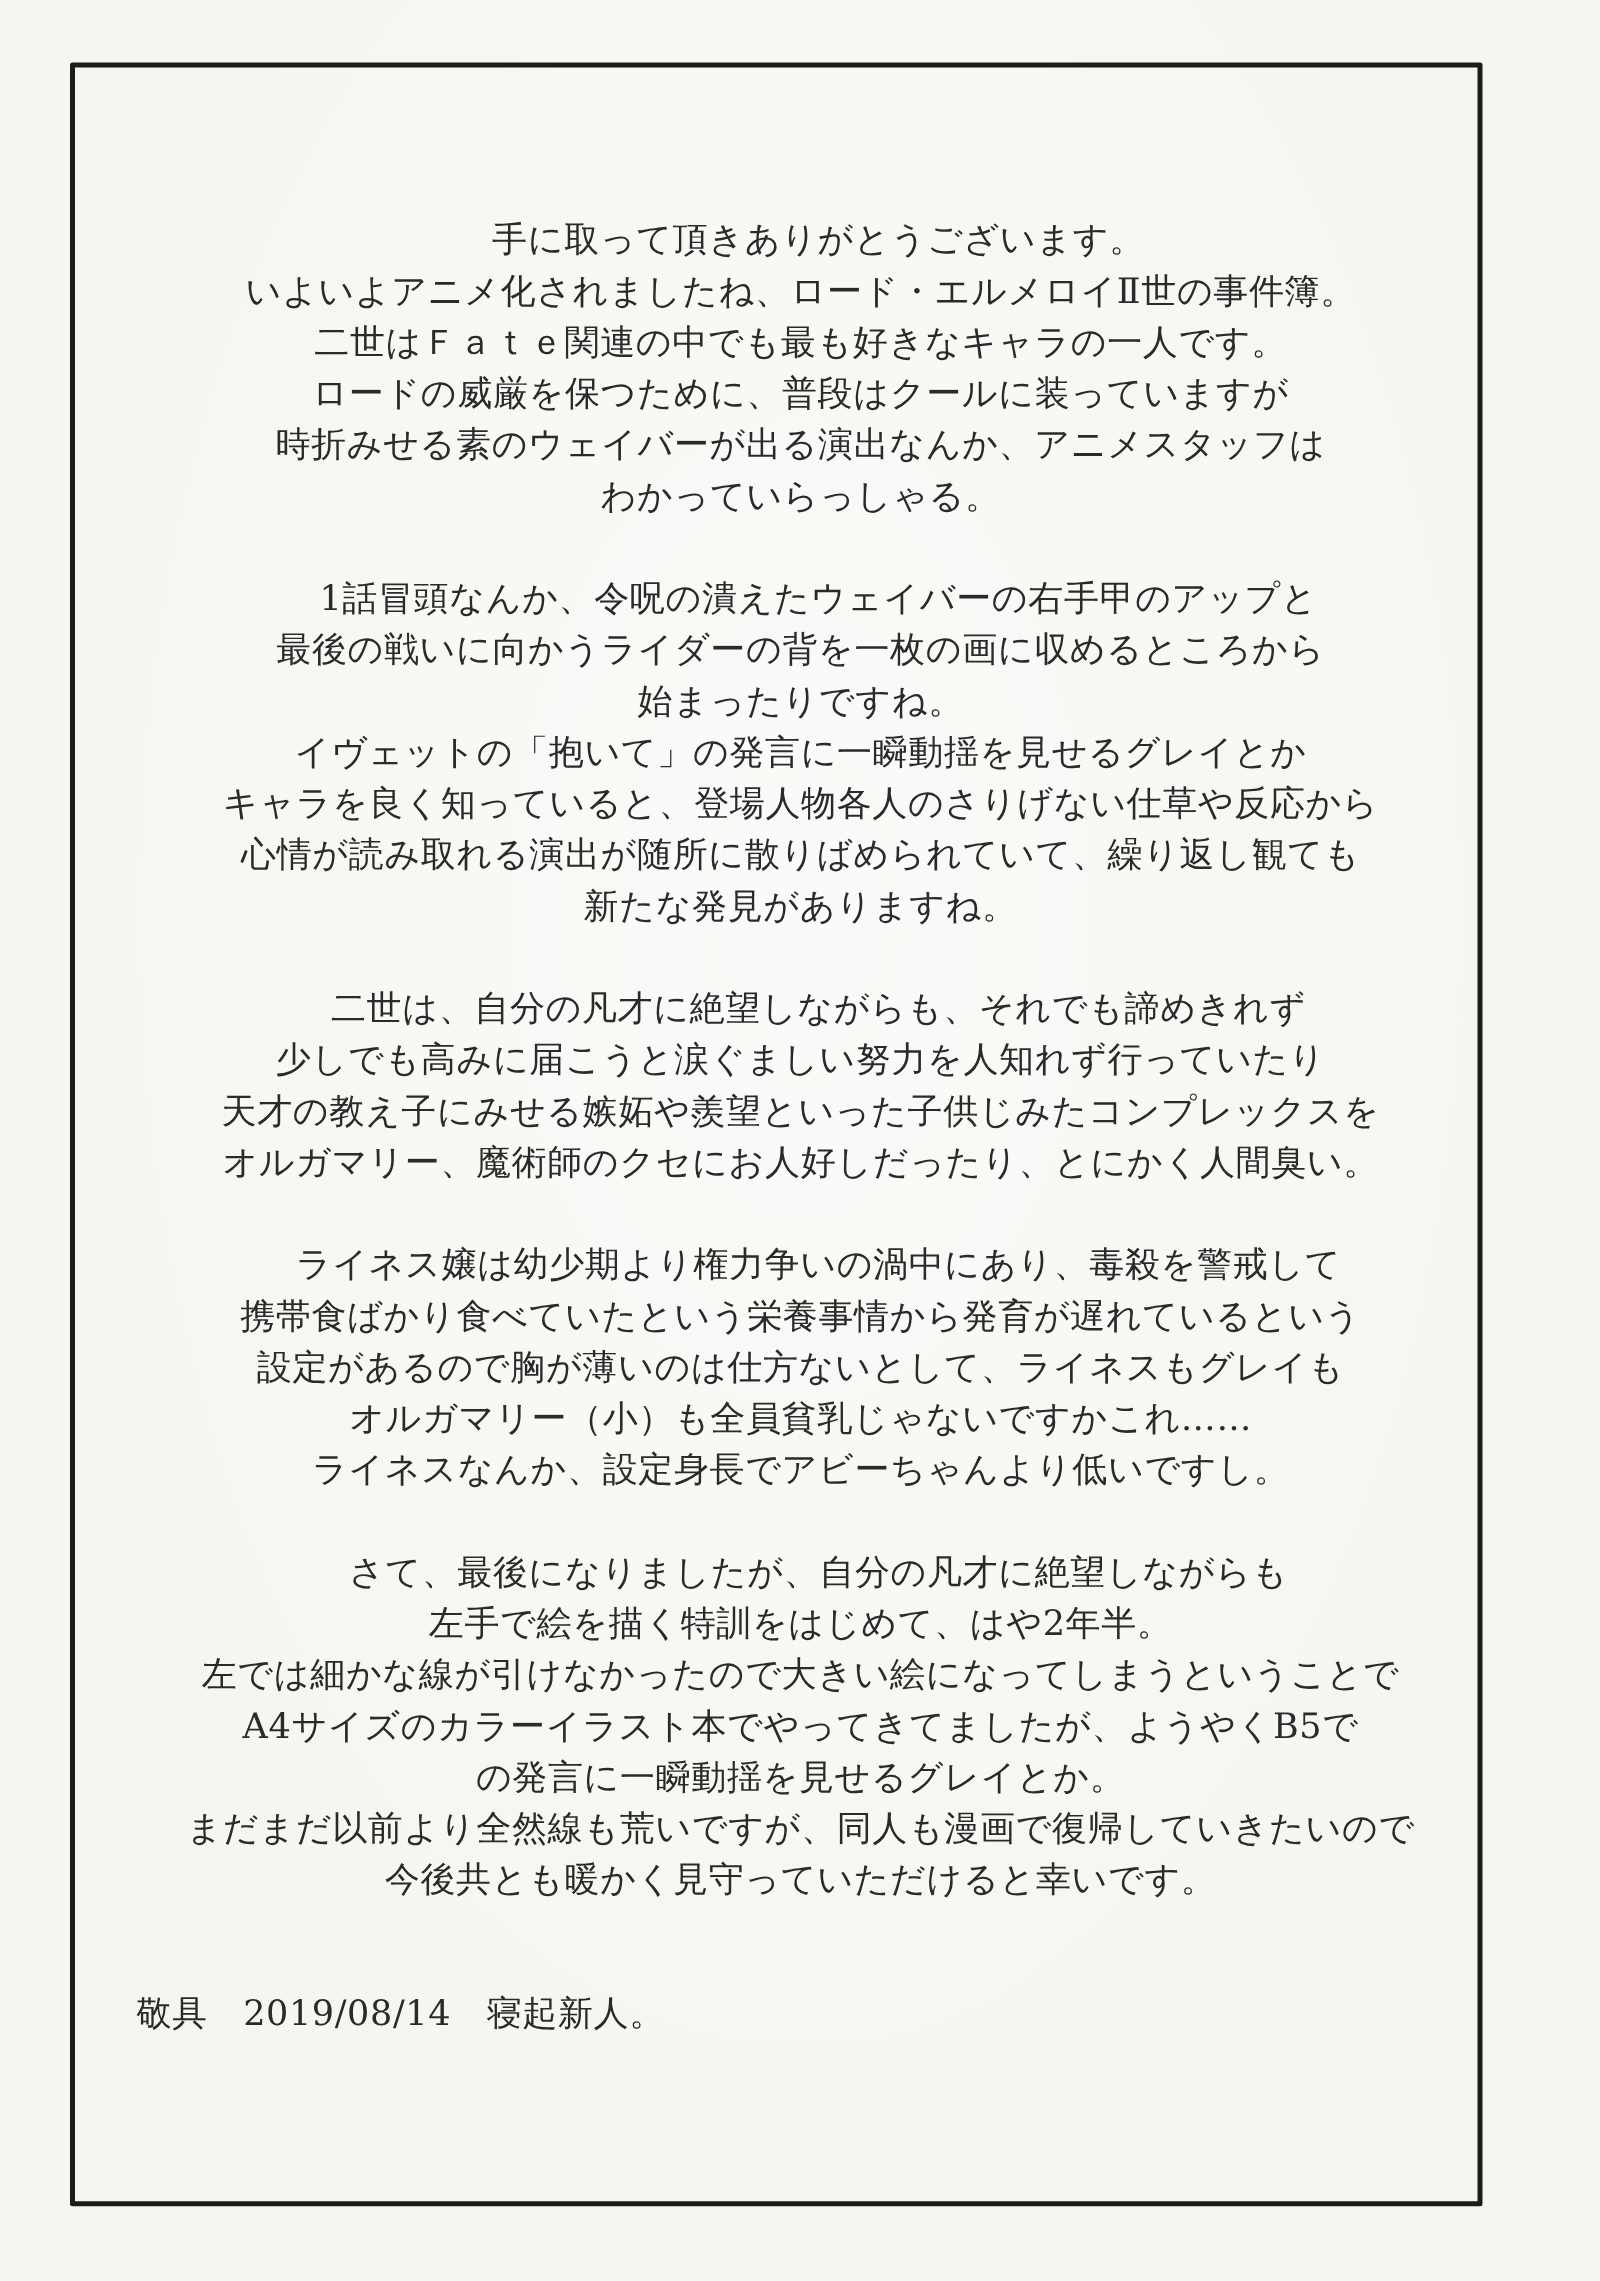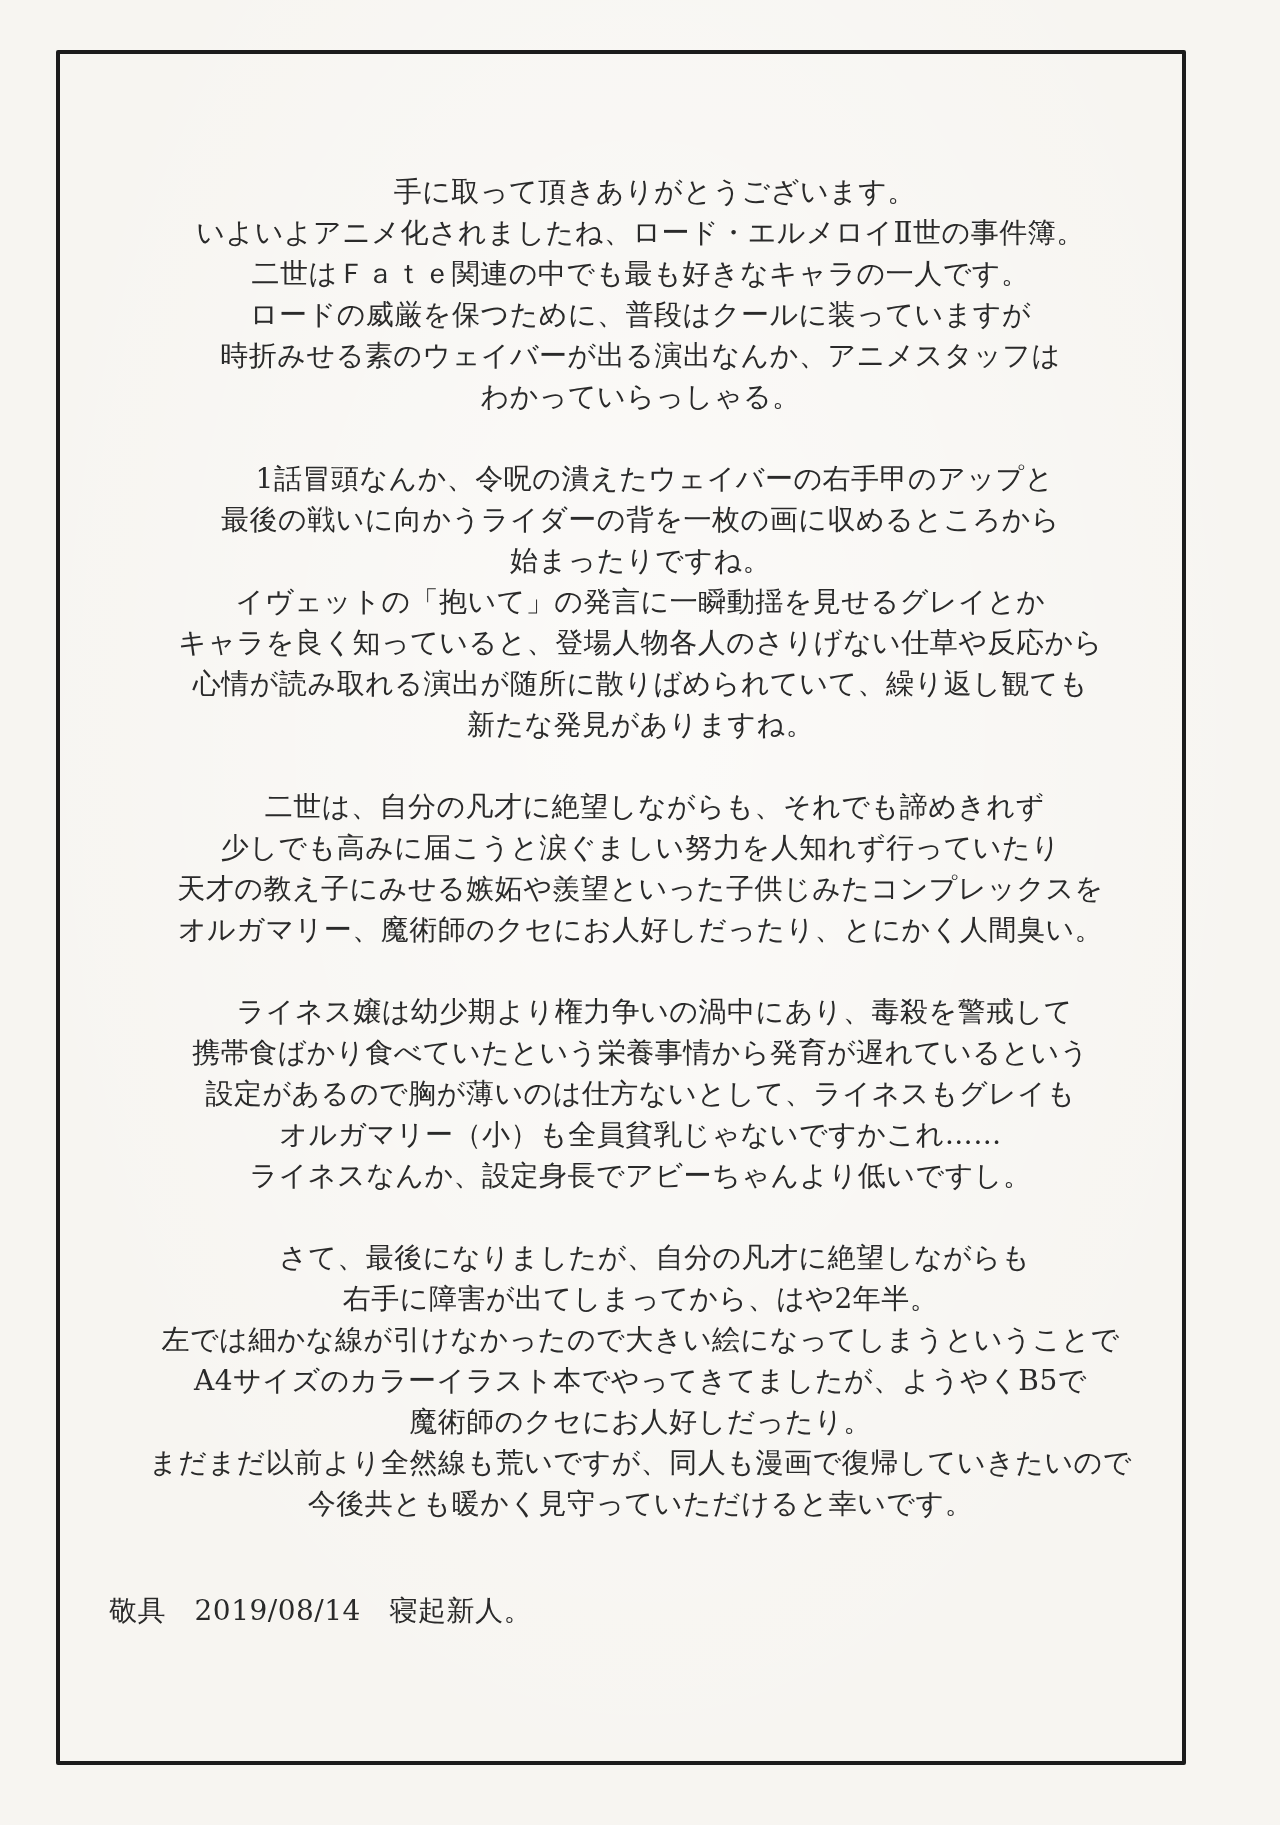--- a/index.html
+++ b/index.html
@@ -88,23 +88,23 @@
         </div>
       <div class="paragraph">
           <div class="text-line">　ライネス嬢は幼少期より権力争いの渦中にあり、毒殺を警戒して</div>
           <div class="text-line">携帯食ばかり食べていたという栄養事情から発育が遅れているという</div>
           <div class="text-line">設定があるので胸が薄いのは仕方ないとして、ライネスもグレイも</div>
           <div class="text-line">オルガマリー（小）も全員貧乳じゃないですかこれ……</div>
           <div class="text-line">ライネスなんか、設定身長でアビーちゃんより低いですし。</div>
         </div>
       <div class="paragraph">
           <div class="text-line">　さて、最後になりましたが、自分の凡才に絶望しながらも</div>
-          <div class="text-line">右手に障害が出てしまってから、はや2年半。</div>
+          <div class="text-line">左手で絵を描く特訓をはじめて、はや2年半。</div>
           <div class="text-line">左では細かな線が引けなかったので大きい絵になってしまうということで</div>
           <div class="text-line">A4サイズのカラーイラスト本でやってきてましたが、ようやくB5で</div>
-          <div class="text-line">魔術師のクセにお人好しだったり。</div>
+          <div class="text-line">の発言に一瞬動揺を見せるグレイとか。</div>
           <div class="text-line">まだまだ以前より全然線も荒いですが、同人も漫画で復帰していきたいので</div>
           <div class="text-line">今後共とも暖かく見守っていただけると幸いです。</div>
         </div>
       <div class="signature">敬具　2019/08/14　寝起新人。</div>
     </div>
   </div>
 </div>
 
 </body></html>

